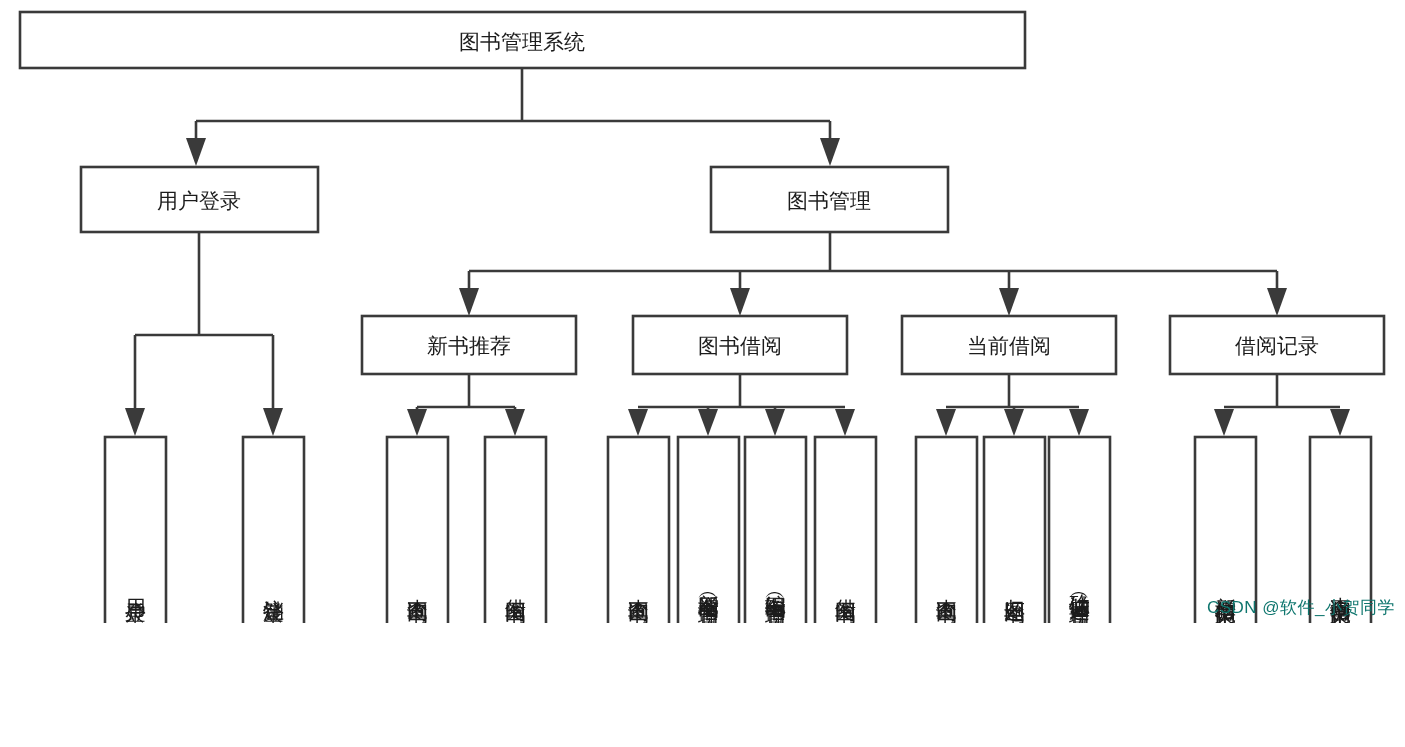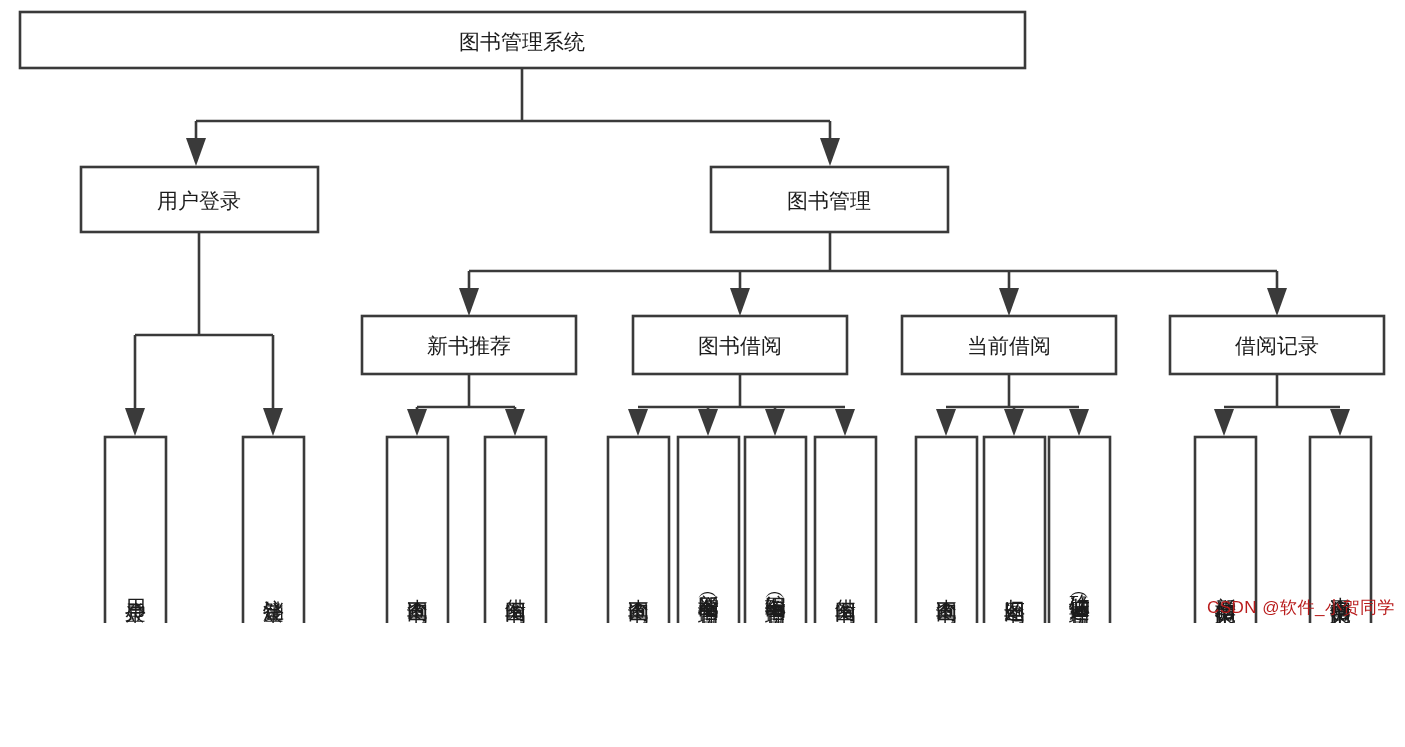--- a/index.html
+++ b/index.html
@@ -58,21 +58,21 @@
     text-orientation: upright;
     letter-spacing: 2px;
     white-space: pre;
   }
   .watermark {
     position: absolute;
     right: 10px;
     bottom: 4px;
     font-family: "Liberation Sans", "DejaVu Sans", sans-serif;
     font-size: 17px;
-    color: #b91c1c;
+    color: #0f766e;
     letter-spacing: 0.5px;
     user-select: none;
     pointer-events: none;
   }
 </style>
 </head>
 <body>
 
 <div id="diagram-root">
 

